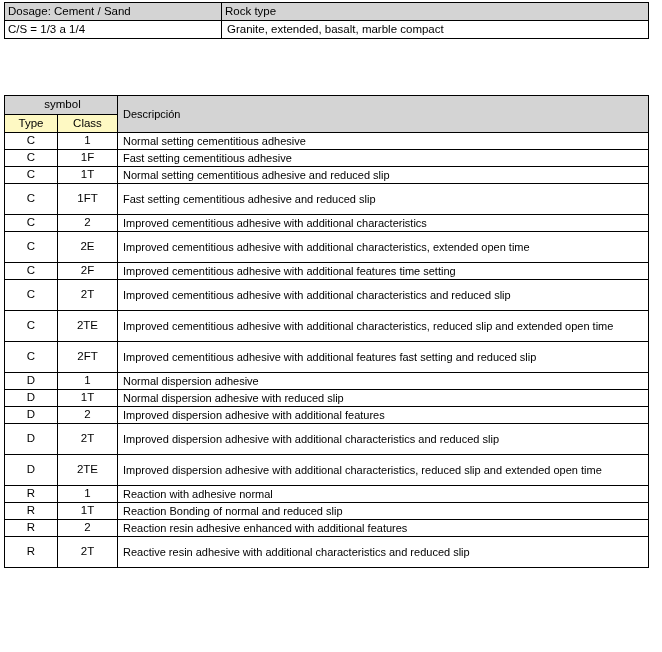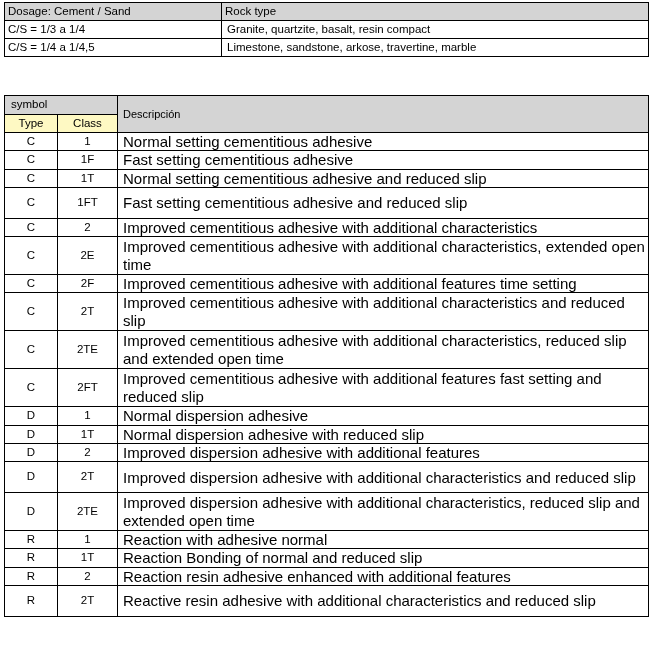--- a/index.html
+++ b/index.html
@@ -64,39 +64,40 @@
   .tbl-symbol col.s1 { width: 53px; }
   .tbl-symbol col.s2 { width: 60px; }
   .tbl-symbol col.s3 { width: 531px; }
 
   .tbl-symbol .hdr td {
     background: #d4d4d4;
     height: 18px;
   }
   .tbl-symbol .hdr td.symbol-head {
     padding-left: 6px;
+    text-align: center;
   }
   .tbl-symbol .hdr2 td {
     background: #fef9c3;
     height: 17px;
     text-align: center;
   }
   .tbl-symbol .desc-head {
     font-size: 11px;
     padding-left: 5px;
     vertical-align: middle;
   }
   .tbl-symbol td.type,
   .tbl-symbol td.class {
     text-align: center;
     font-size: 11.5px;
   }
   .tbl-symbol td.desc {
     padding-left: 5px;
-    font-size: 15px;
+    font-size: 11px;
   }
   .row-1line td { height: 16px; }
   .row-2line td { height: 29px; }
   .tbl-symbol tr.row-2line td.desc {
     line-height: 1.2;
     padding-top: 1px;
   }
 </style>
 </head>
 <body>
@@ -110,25 +111,21 @@
       </colgroup>
     <thead>
       <tr>
         <td>Dosage: Cement / Sand</td>
         <td>Rock type</td>
       </tr>
     </thead>
     <tbody>
       <tr>
         <td>C/S = 1/3 a 1/4</td>
-        <td class="rock">Granite, quartzite, basalt, resin compact</td>
-      </tr>
-      <tr>
-        <td>C/S = 1/4 a 1/4,5</td>
-        <td class="rock">Limestone, sandstone, arkose, travertine, marble</td>
+        <td class="rock">Granite, extended, basalt, marble compact</td>
       </tr>
     </tbody>
   </table>
 
   <table class="tbl-symbol">
     <colgroup>
         <col class="s1">
         <col class="s2">
         <col class="s3">
       </colgroup>

